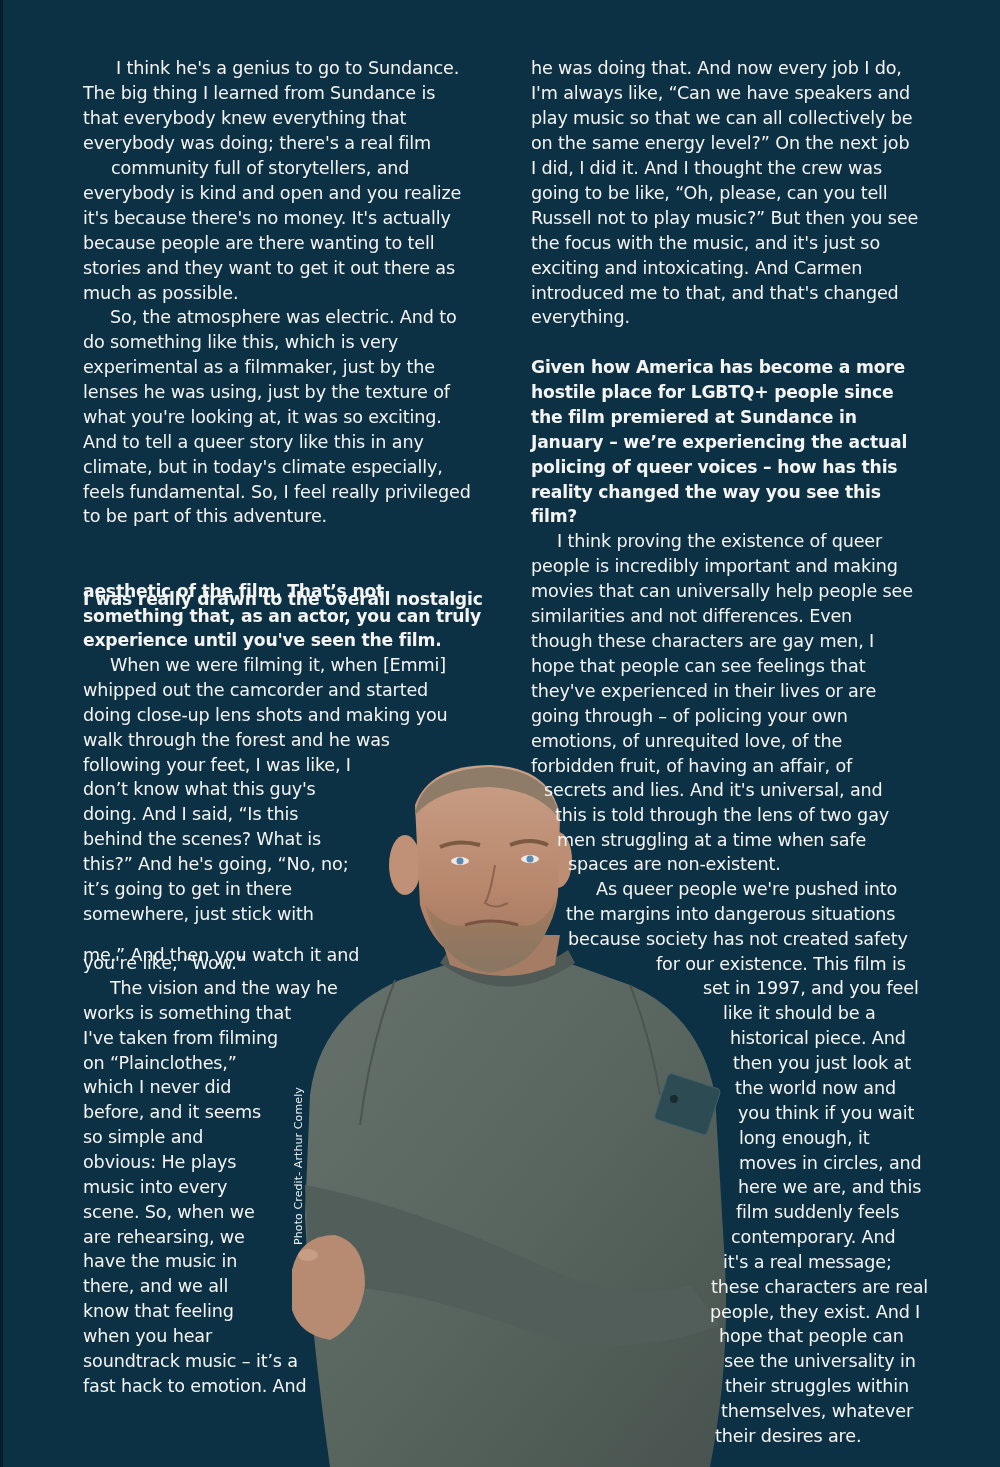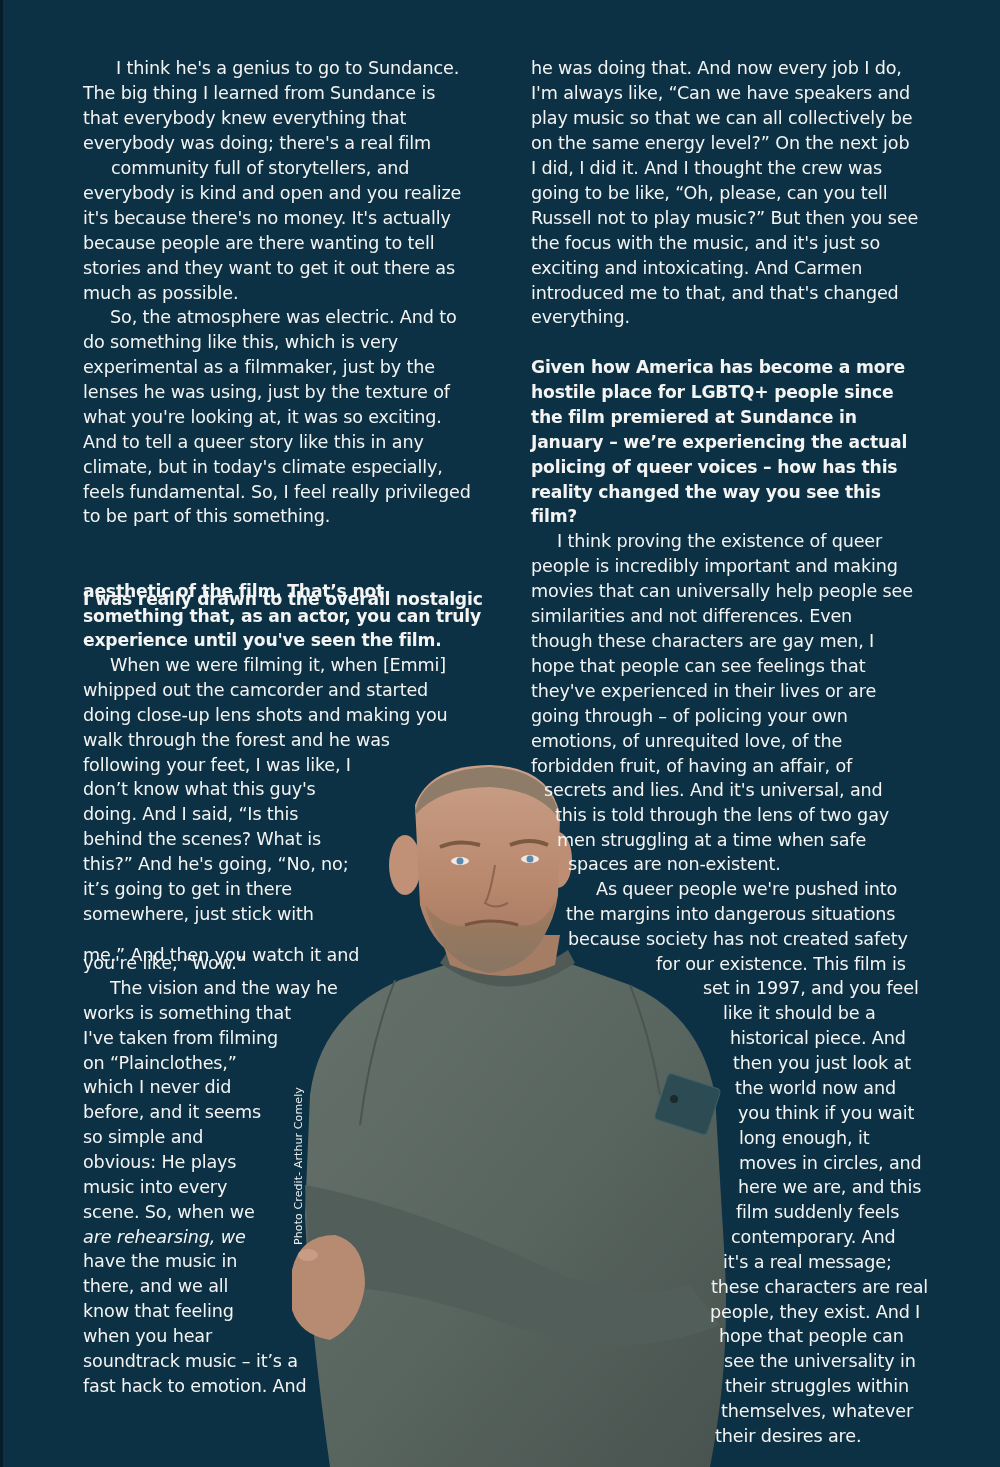--- a/index.html
+++ b/index.html
@@ -101,21 +101,21 @@
       <div class="line" style="left: 83px; top: 256px;">stories and they want to get it out there as</div>
       <div class="line" style="left: 83px; top: 281px;">much as possible.</div>
       <div class="line" style="left: 110px; top: 305px;">So, the atmosphere was electric. And to</div>
       <div class="line" style="left: 83px; top: 330px;">do something like this, which is very</div>
       <div class="line" style="left: 83px; top: 355px;">experimental as a filmmaker, just by the</div>
       <div class="line" style="left: 83px; top: 380px;">lenses he was using, just by the texture of</div>
       <div class="line" style="left: 83px; top: 405px;">what you're looking at, it was so exciting.</div>
       <div class="line" style="left: 83px; top: 430px;">And to tell a queer story like this in any</div>
       <div class="line" style="left: 83px; top: 455px;">climate, but in today's climate especially,</div>
       <div class="line" style="left: 83px; top: 480px;">feels fundamental. So, I feel really privileged</div>
-      <div class="line" style="left: 83px; top: 504px;">to be part of this something.</div>
+      <div class="line" style="left: 83px; top: 504px;">to be part of this adventure.</div>
     </div>
     <div>
       <div class="line q" style="left: 83px; top: 587px;">I was really drawn to the overall nostalgic</div>
       <div class="line q" style="left: 83px; top: 579px;">aesthetic of the film. That’s not</div>
       <div class="line q" style="left: 83px; top: 604px;">something that, as an actor, you can truly</div>
       <div class="line q" style="left: 83px; top: 628px;">experience until you've seen the film.</div>
     </div>
     <div>
       <div class="line" style="left: 110px; top: 653px;">When we were filming it, when [Emmi]</div>
       <div class="line" style="left: 83px; top: 678px;">whipped out the camcorder and started</div>
@@ -133,21 +133,21 @@
       <div class="line" style="left: 110px; top: 976px;">The vision and the way he</div>
       <div class="line" style="left: 83px; top: 1001px;">works is something that</div>
       <div class="line" style="left: 83px; top: 1026px;">I've taken from filming</div>
       <div class="line" style="left: 83px; top: 1051px;">on “Plainclothes,”</div>
       <div class="line" style="left: 83px; top: 1075px;">which I never did</div>
       <div class="line" style="left: 83px; top: 1100px;">before, and it seems</div>
       <div class="line" style="left: 83px; top: 1125px;">so simple and</div>
       <div class="line" style="left: 83px; top: 1150px;">obvious: He plays</div>
       <div class="line" style="left: 83px; top: 1175px;">music into every</div>
       <div class="line" style="left: 83px; top: 1200px;">scene. So, when we</div>
-      <div class="line" style="left: 83px; top: 1225px; font-style: italic;">are rehearsing, we</div>
+      <div class="line" style="left: 83px; top: 1225px;">are rehearsing, we</div>
       <div class="line" style="left: 83px; top: 1249px;">have the music in</div>
       <div class="line" style="left: 83px; top: 1274px;">there, and we all</div>
       <div class="line" style="left: 83px; top: 1299px;">know that feeling</div>
       <div class="line" style="left: 83px; top: 1324px;">when you hear</div>
       <div class="line" style="left: 83px; top: 1349px;">soundtrack music – it’s a</div>
       <div class="line" style="left: 83px; top: 1374px;">fast hack to emotion. And</div>
     </div>
     <div>
       <div class="line" style="left: 531px; top: 56px;">he was doing that. And now every job I do,</div>
       <div class="line" style="left: 531px; top: 81px;">I'm always like, “Can we have speakers and</div>

